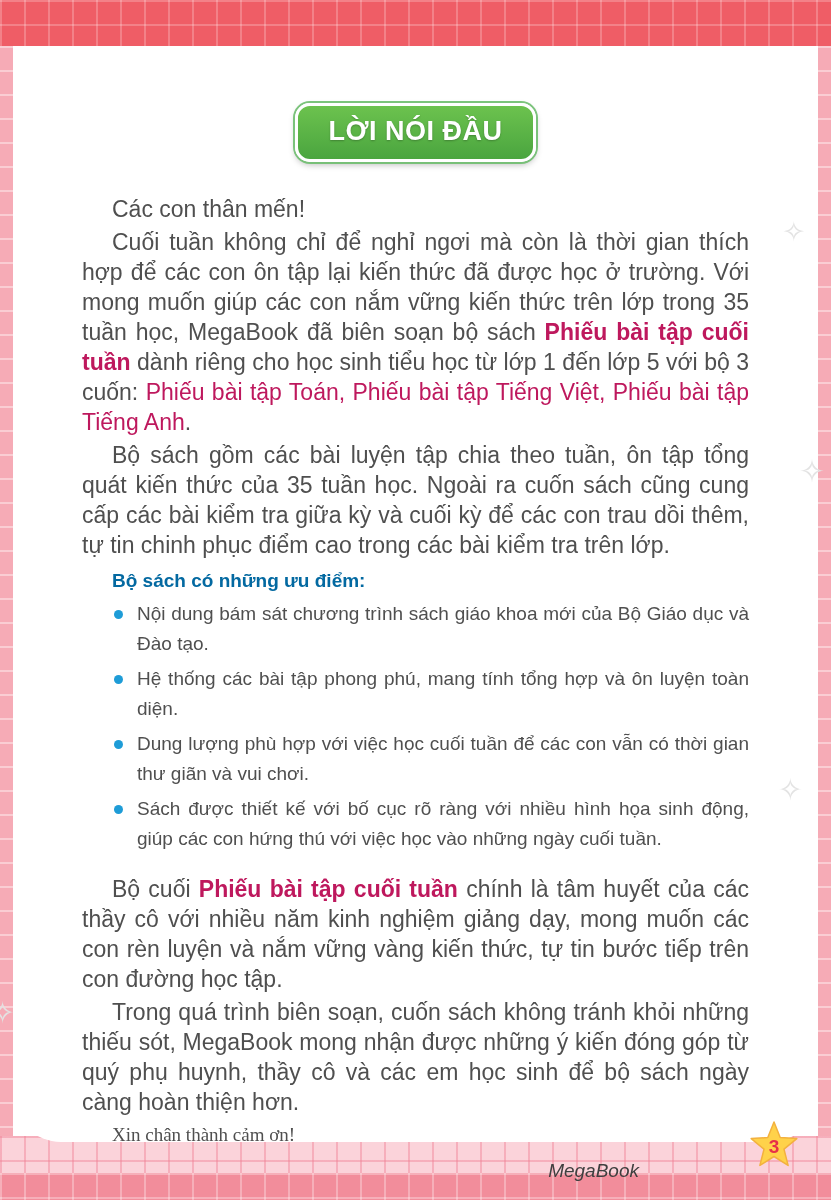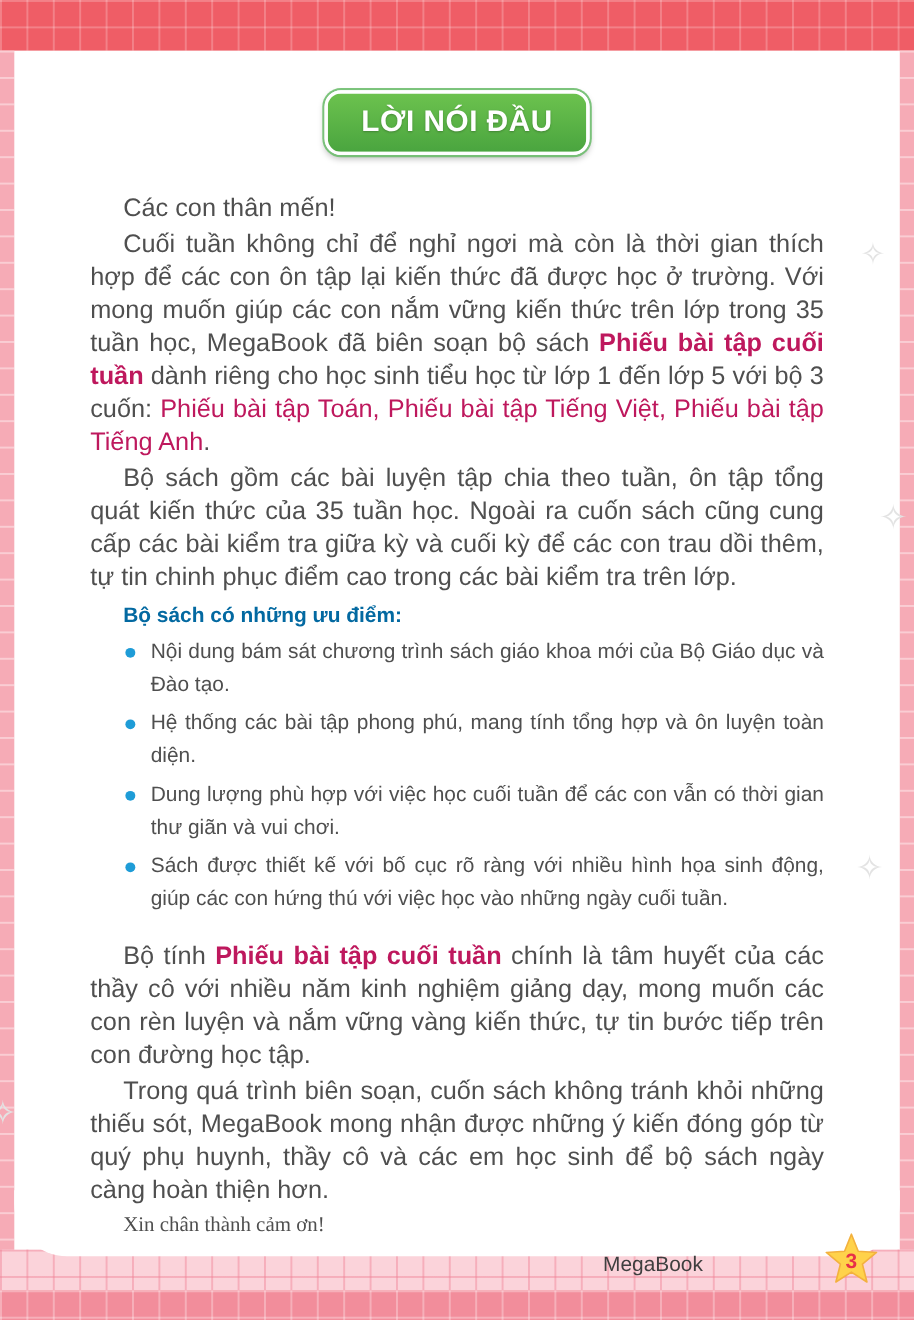--- a/index.html
+++ b/index.html
@@ -67,21 +67,21 @@
     border:3px solid #ffffff;
     border-radius:15px;
     box-shadow:0 0 0 2px rgba(110,190,110,.9), 0 3px 6px rgba(0,0,0,.25);
     color:#ffffff;
     font-size:27px;font-weight:bold;letter-spacing:.5px;
     text-shadow:0 1px 2px rgba(0,0,0,.25);
   }
   
   .content{
     position:relative;
-    padding:82px 82px 0 82px;
+    padding:103px 82px 0 82px;
     z-index:2;
   }
   .para{
     margin:0 0 3px 0;
     font-size:23px;line-height:30px;
     text-align:justify;
     text-indent:30px;
   }
   .blue{color:#be185d;}
   strong.blue{font-weight:bold;}
@@ -104,21 +104,21 @@
   }
   .li-text{
     flex:1;font-size:19px;line-height:30px;text-align:justify;
   }
   .closing{
     margin:2px 0 6px 0;font-size:19px;line-height:30px;text-indent:30px;font-family:Liberation Serif, serif;
   }
   .signature{
     margin:4px 110px 0 0;
     font-size:19px;line-height:30px;
-    text-align:right;color:#3f3f3f;
+    font-style:italic;text-align:right;color:#3f3f3f;
   }
   
   .page-star{
     position:absolute;right:30px;bottom:26px;width:54px;height:56px;z-index:3;
   }
 </style>
 </head>
 <body>
 
 <div class="page">
@@ -159,21 +159,21 @@
       <li>
         <span class="dot"></span>
         <span class="li-text">Dung lượng phù hợp với việc học cuối tuần để các con vẫn có thời gian thư giãn và vui chơi.</span>
       </li>
       <li>
         <span class="dot"></span>
         <span class="li-text">Sách được thiết kế với bố cục rõ ràng với nhiều hình họa sinh động, giúp các con hứng thú với việc học vào những ngày cuối tuần.</span>
       </li>
     </ul>
 
-    <p class="para"><span>Bộ tính </span><strong class="blue">Phiếu bài tập cuối tuần</strong><span> chính là tâm huyết của các thầy cô với nhiều năm kinh nghiệm giảng dạy, mong muốn các con rèn luyện và nắm vững vàng kiến thức, tự tin bước tiếp trên con đường học tập.</span></p>
+    <p class="para"><span>Bộ cuối </span><strong class="blue">Phiếu bài tập cuối tuần</strong><span> chính là tâm huyết của các thầy cô với nhiều năm kinh nghiệm giảng dạy, mong muốn các con rèn luyện và nắm vững vàng kiến thức, tự tin bước tiếp trên con đường học tập.</span></p>
 
     <p class="para">Trong quá trình biên soạn, cuốn sách không tránh khỏi những thiếu sót, MegaBook mong nhận được những ý kiến đóng góp từ quý phụ huynh, thầy cô và các em học sinh để bộ sách ngày càng hoàn thiện hơn.</p>
 
     <p class="closing">Xin chân thành cảm ơn!</p>
 
     <p class="signature">MegaBook</p>
 
   </div>
 
   <svg class="page-star" viewBox="0 0 52 56" width="54" height="56">

